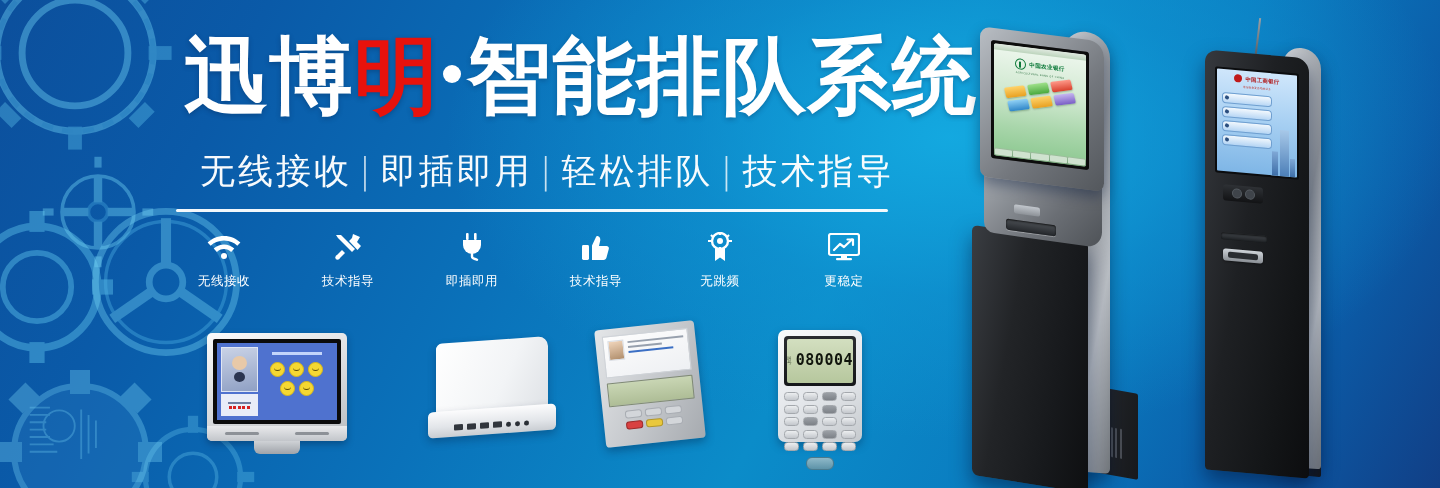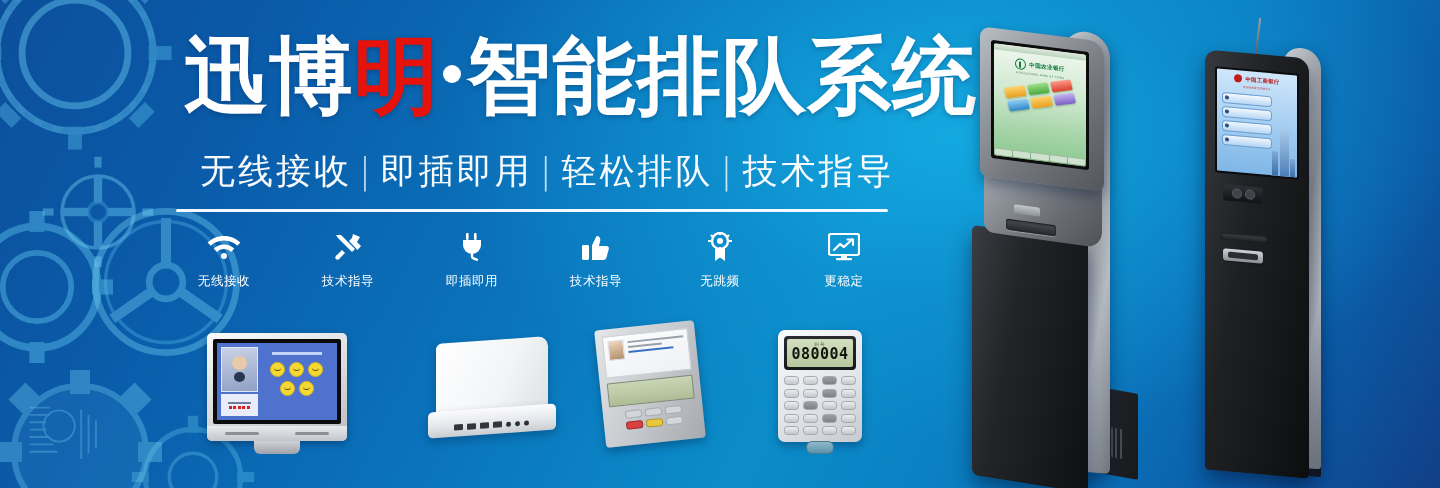--- a/index.html
+++ b/index.html
@@ -157,22 +157,22 @@
   .keypad{left:778px;top:330px;width:84px;height:112px;}
   .kp-body{
     position:absolute;inset:0;border-radius:7px;
     background:linear-gradient(150deg,#fafbfc,#e3e6ea 55%,#c6cace);
     box-shadow:0 4px 9px rgba(0,25,60,.35);padding:6px;box-sizing:border-box;
   }
   .kp-screenwrap{
     background:linear-gradient(180deg,#2a2c30,#15171a);border-radius:4px;padding:3px;
   }
   .kp-lcd{
-    background:linear-gradient(180deg,#d3dfc0,#b6c79d);border-radius:2px;height:28px;
-    display:flex;flex-direction:column;align-items:center;justify-content:center;
+    background:linear-gradient(180deg,#d3dfc0,#b6c79d);border-radius:2px;height:44px;
+    display:flex;flex-direction:row;align-items:center;justify-content:center;
   }
   .kp-lcd .tiny{font-size:4.5px;color:#3e4a33;letter-spacing:1px;line-height:1;}
   .kp-lcd .num{
     font-family:"DejaVu Sans Mono","Liberation Mono",monospace;
     font-size:15px;font-weight:bold;color:#10140c;letter-spacing:.5px;line-height:1.05;
   }
   .kp-keys{margin-top:6px;display:flex;flex-direction:column;gap:3.5px;}
   .kp-row{display:flex;gap:3.5px;justify-content:center;}
   .kp-row i{display:block;width:14px;height:7px;border-radius:3.5px;background:linear-gradient(180deg,#eceef0,#c3c7cc);border:1px solid #a4a8ad;}
   .kp-row i.dk{background:linear-gradient(180deg,#9ba0a6,#7d8187);}

